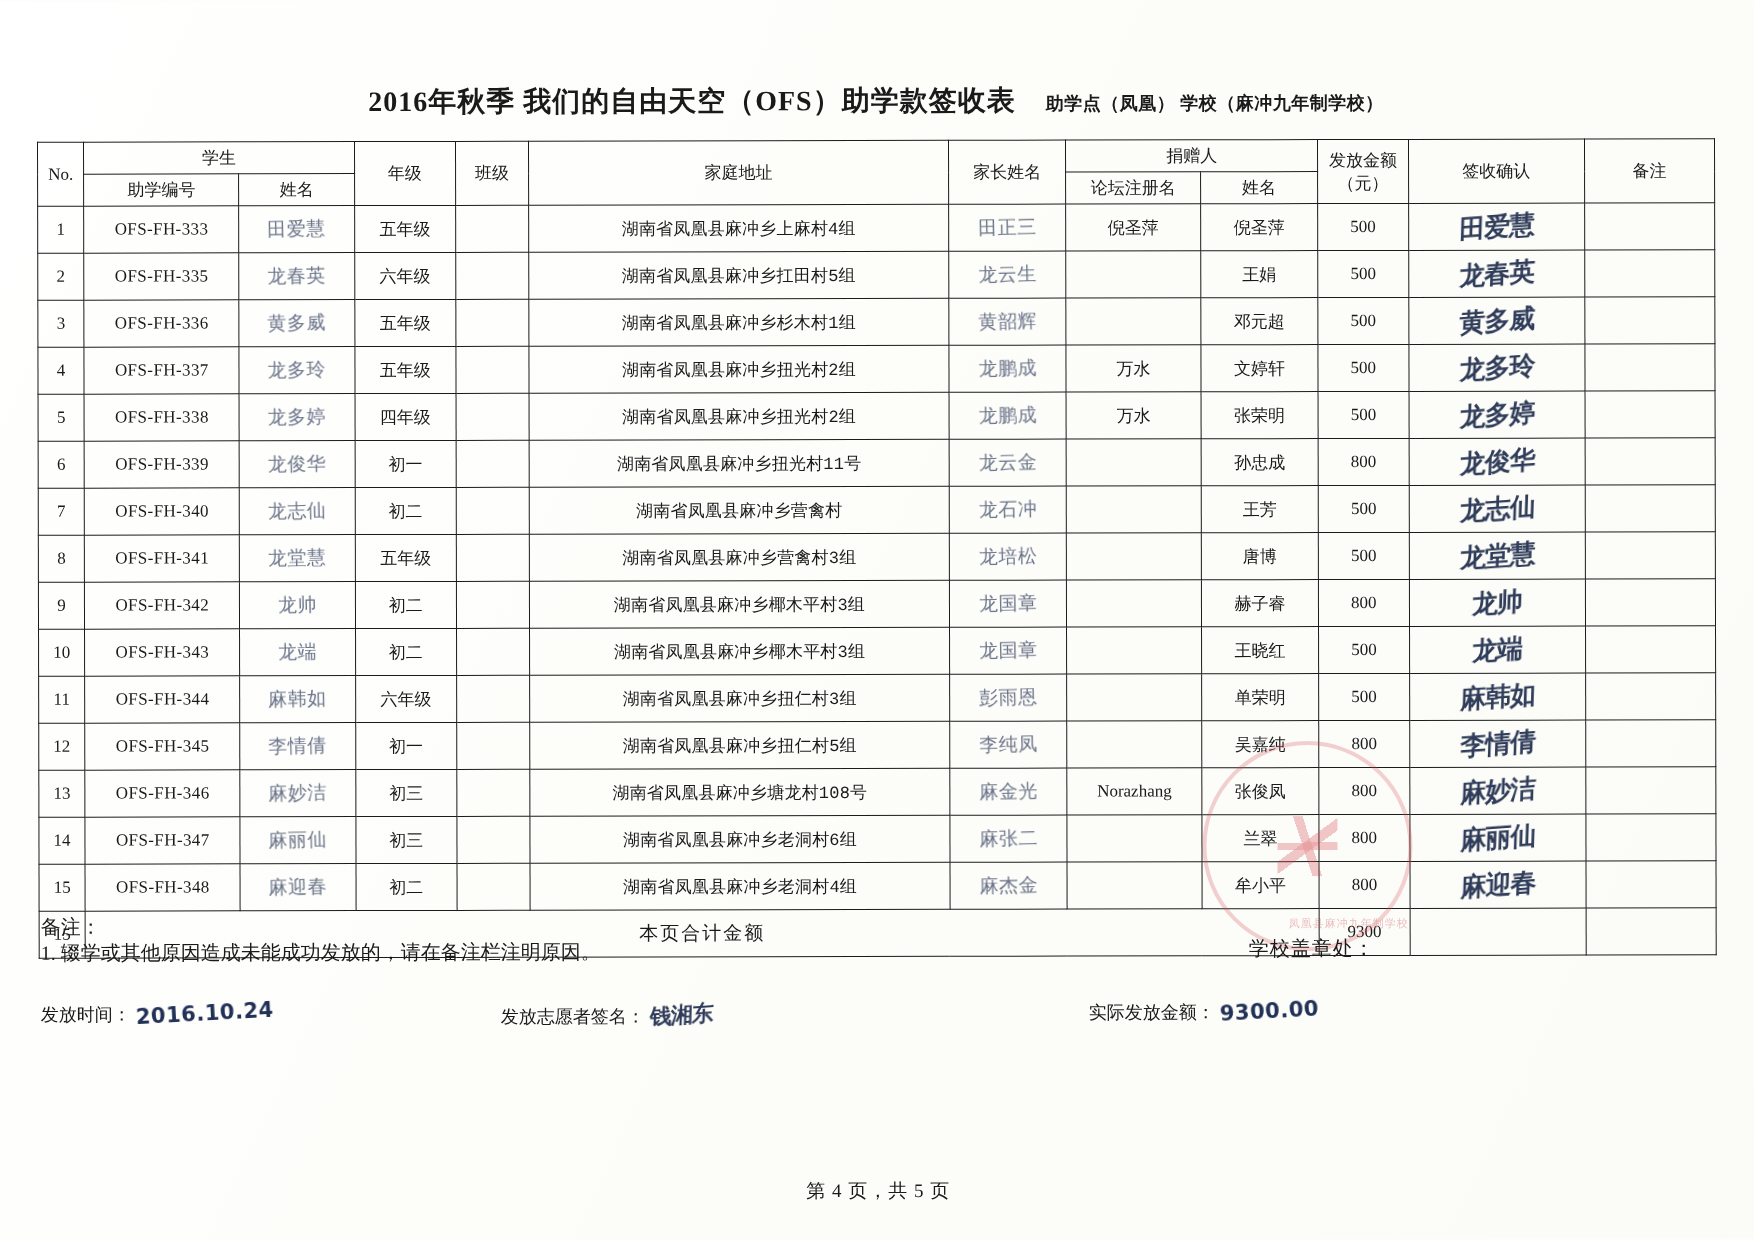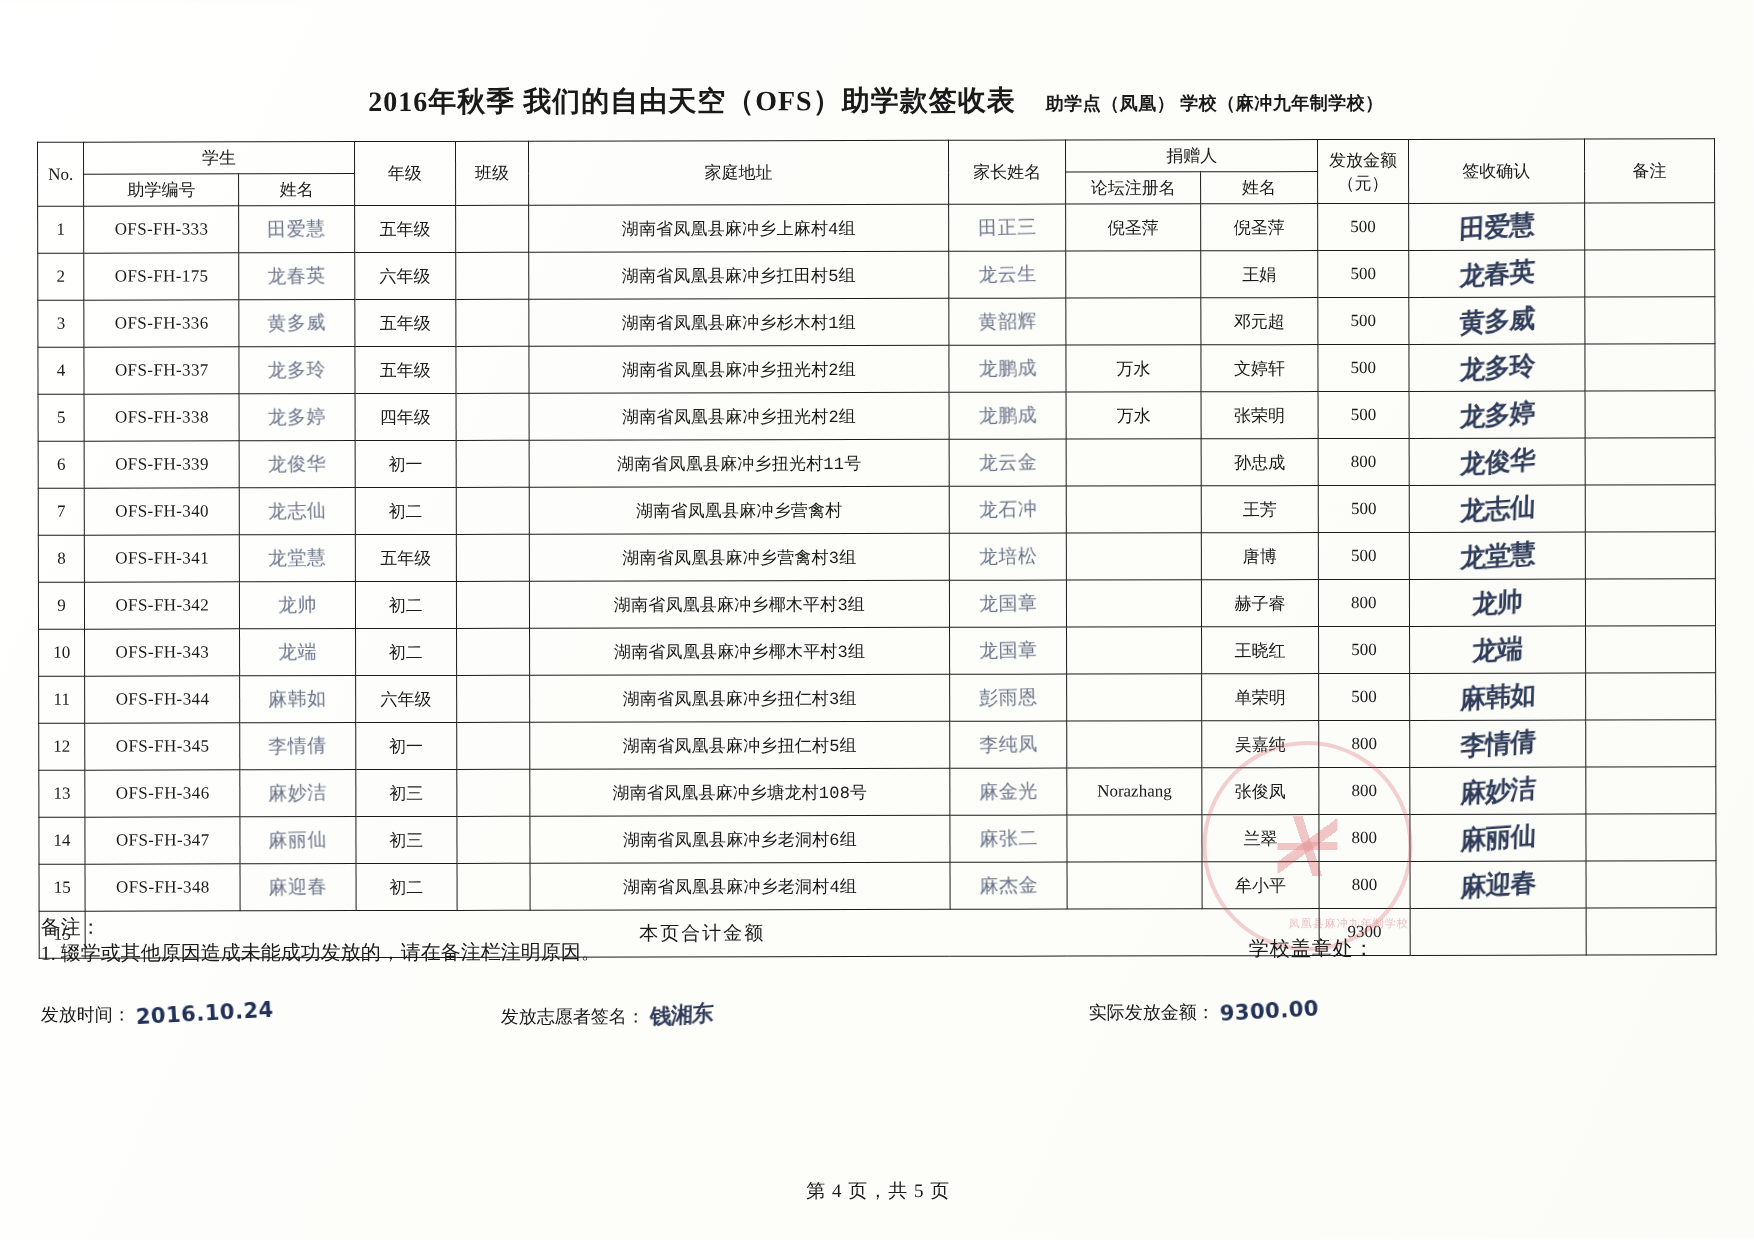--- a/index.html
+++ b/index.html
@@ -265,21 +265,21 @@
           <td class="addr-cell"><span>湖南省凤凰县麻冲乡上麻村4组</span></td>
           <td><span class="hand faded">田正三</span></td>
           <td><span>倪圣萍</span></td>
           <td><span>倪圣萍</span></td>
           <td><span>500</span></td>
           <td><span class="sig">田爱慧</span></td>
           <td><span></span></td>
         </tr>
         <tr>
           <td><span>2</span></td>
-          <td class="code-cell"><span>OFS-FH-175</span></td>
+          <td class="code-cell"><span>OFS-FH-335</span></td>
           <td><span class="hand faded">龙春英</span></td>
           <td><span>六年级</span></td>
           <td><span></span></td>
           <td class="addr-cell"><span>湖南省凤凰县麻冲乡扛田村5组</span></td>
           <td><span class="hand faded">龙云生</span></td>
           <td><span></span></td>
           <td><span>王娟</span></td>
           <td><span>500</span></td>
           <td><span class="sig">龙春英</span></td>
           <td><span></span></td>

